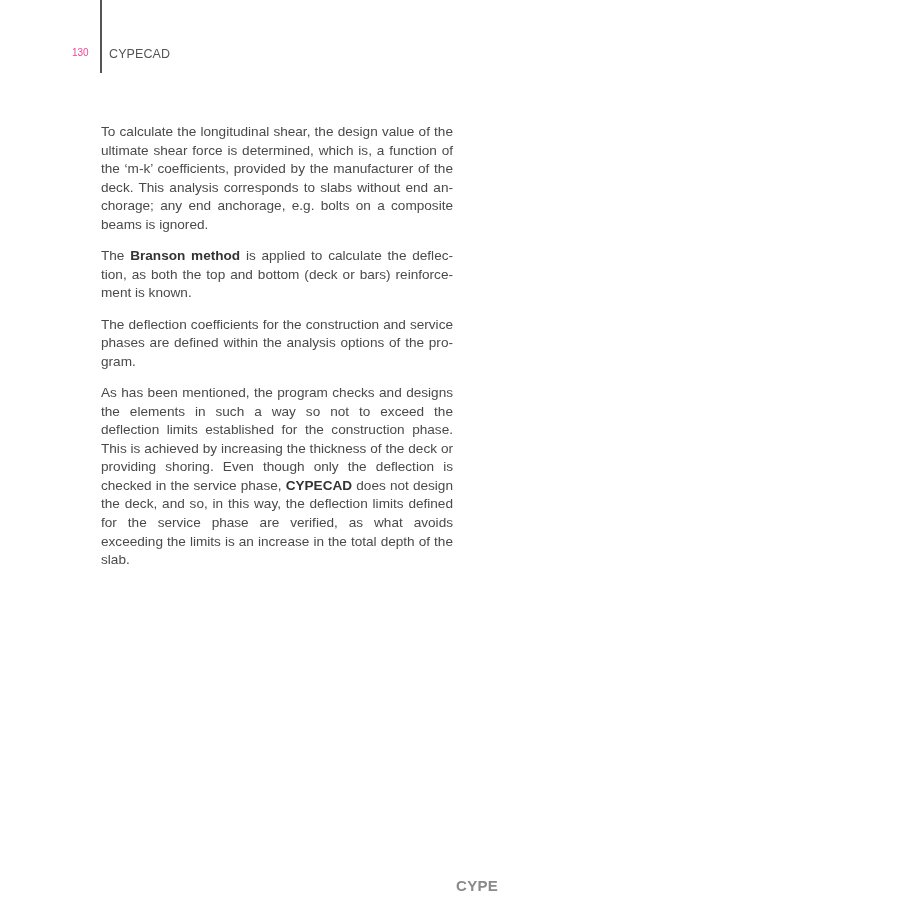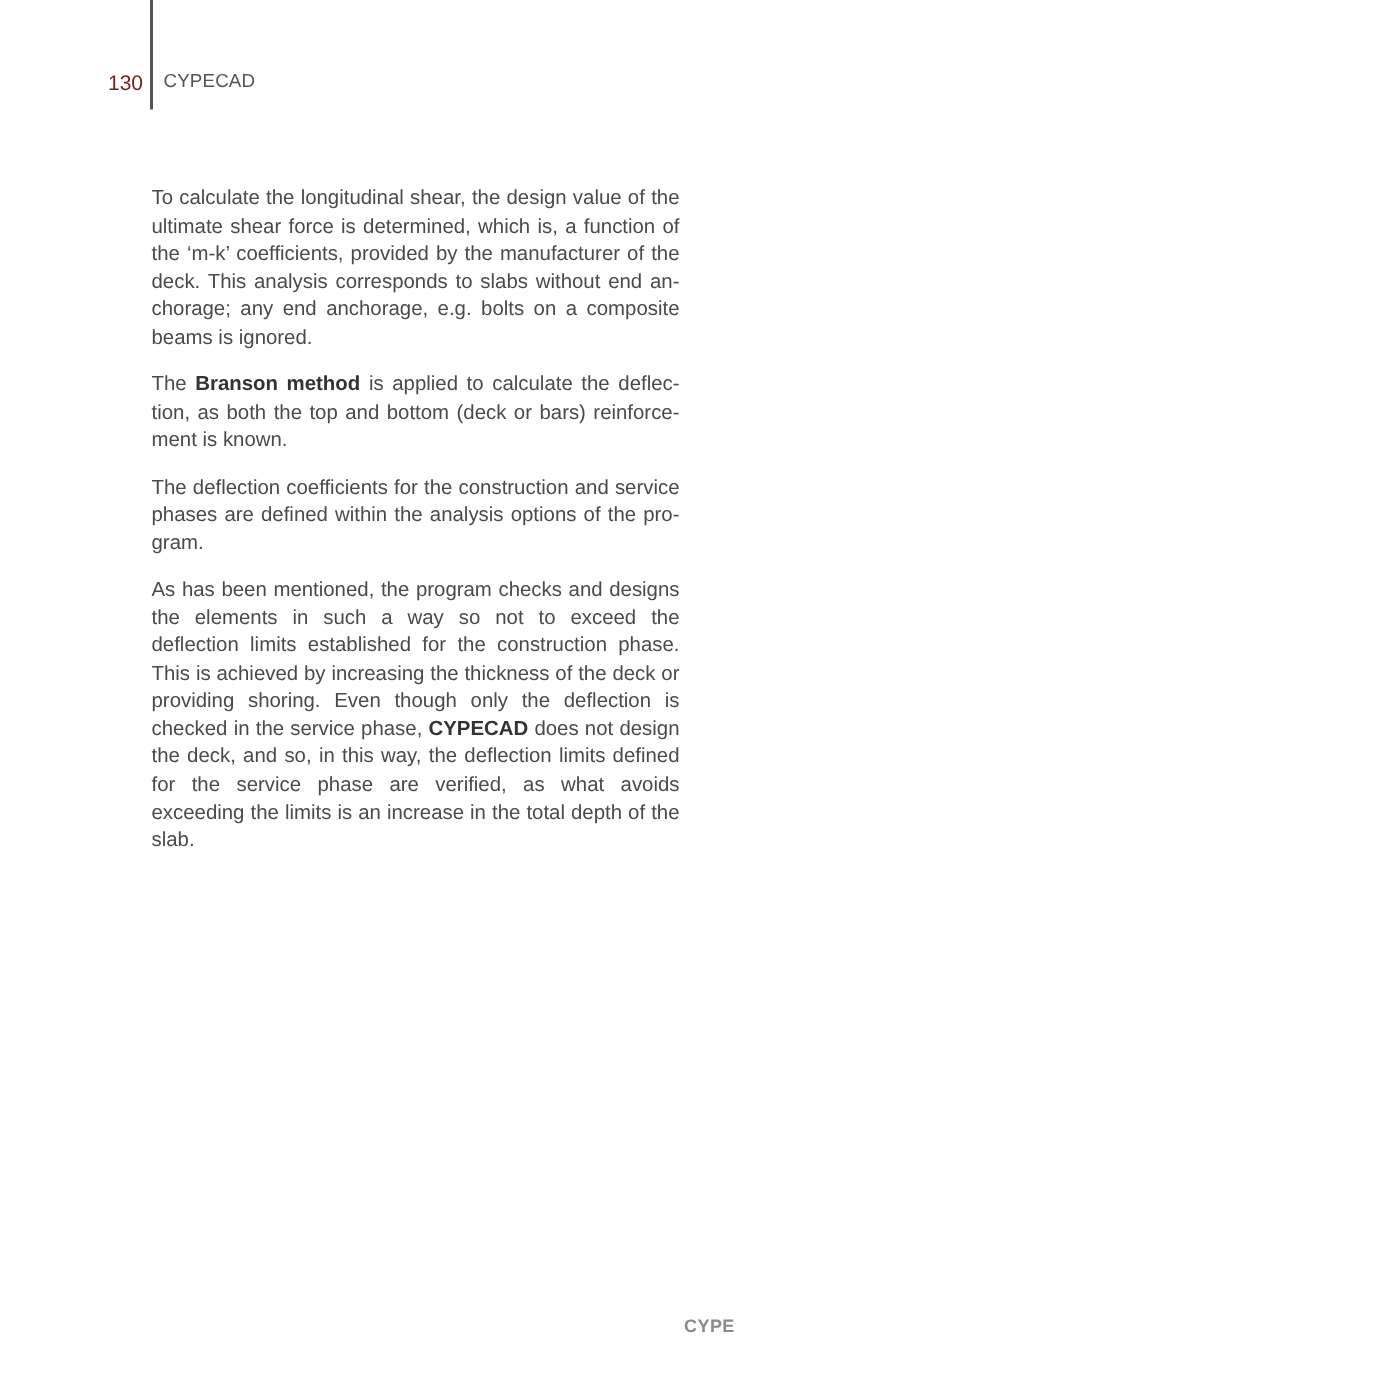--- a/index.html
+++ b/index.html
@@ -1,30 +1,30 @@
 <!DOCTYPE html>
 <html><head>
 <meta charset="utf-8">
 <style>
   html, body { margin:0; padding:0; }
   body {
     width:920px; height:920px; background:#ffffff; position:relative; overflow:hidden;
     font-family:"Liberation Sans", sans-serif; color:#4a4a4a;
   }
   .vline { position:absolute; left:100px; top:0; width:2px; height:73px; background:#555; }
-  .pagenum { position:absolute; left:72px; top:47px; font-size:14px; color:#7f1d1d; }
+  .pagenum { position:absolute; left:72px; top:47px; font-size:10px; color:#ec4899; }
   .runhead { position:absolute; left:109px; top:47px; font-size:12.5px; color:#555; letter-spacing:0.1px; }
   .body {
     position:absolute; left:101px; top:123px; width:352px;
     font-size:13.6px; line-height:18.6px; color:#4a4a4a; text-align:justify;
     hyphens:manual;
   }
   .body p { margin:0 0 12.6px 0; }
   .body b { color:#333; font-weight:bold;margin-top:12px; }
-  .footer { position:absolute; left:456px; top:877px; font-size:12px; font-weight:bold; color:#8a8a8a; letter-spacing:0.3px;text-align:center; }
+  .footer { position:absolute; left:456px; top:877px; font-size:15px; font-weight:bold; color:#8a8a8a; letter-spacing:0.3px;text-align:center; }
 </style>
 </head>
 <body>
 
 <div class="vline"></div>
 <div class="pagenum">130</div>
 <div class="runhead">CYPECAD</div>
 
 <div class="body">
   <p><span>To calculate the longitudinal shear, the design value of the ultimate shear force is determined, which is, a function of the ‘m-k’ coefficients, provided by the manufacturer of the deck. This analysis corresponds to slabs without end an­chorage; any end anchorage, e.g. bolts on a composite beams is ignored.</span></p>

